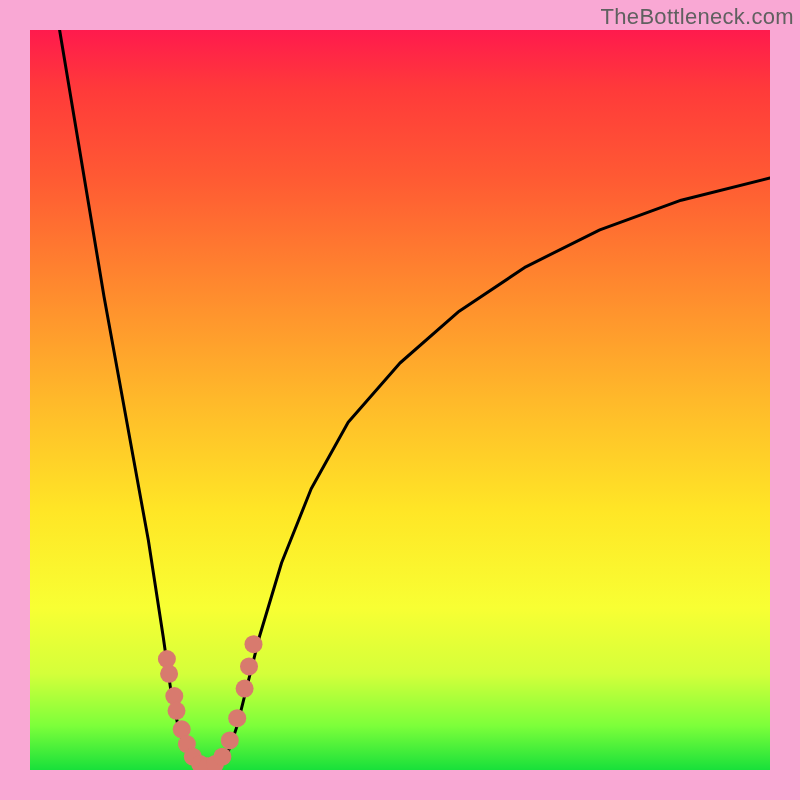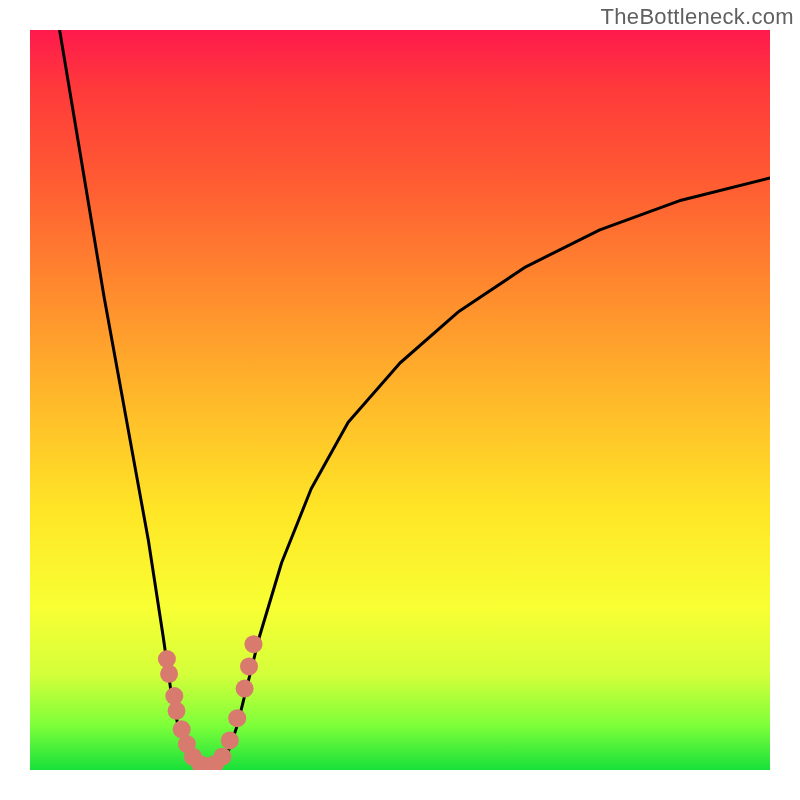--- a/index.html
+++ b/index.html
@@ -10,21 +10,21 @@
     background: #000;
     overflow: hidden;
     font-family: Arial, Helvetica, sans-serif;
   }
   .frame {
     position: absolute;
     left: 0;
     top: 0;
     width: 800px;
     height: 800px;
-    background: #ffffff;
+    background: #f9a8d4;
   }
   .plot {
     position: absolute;
     left: 30px;
     top: 30px;
     width: 740px;
     height: 740px;
     
     background: linear-gradient(
       to bottom,

